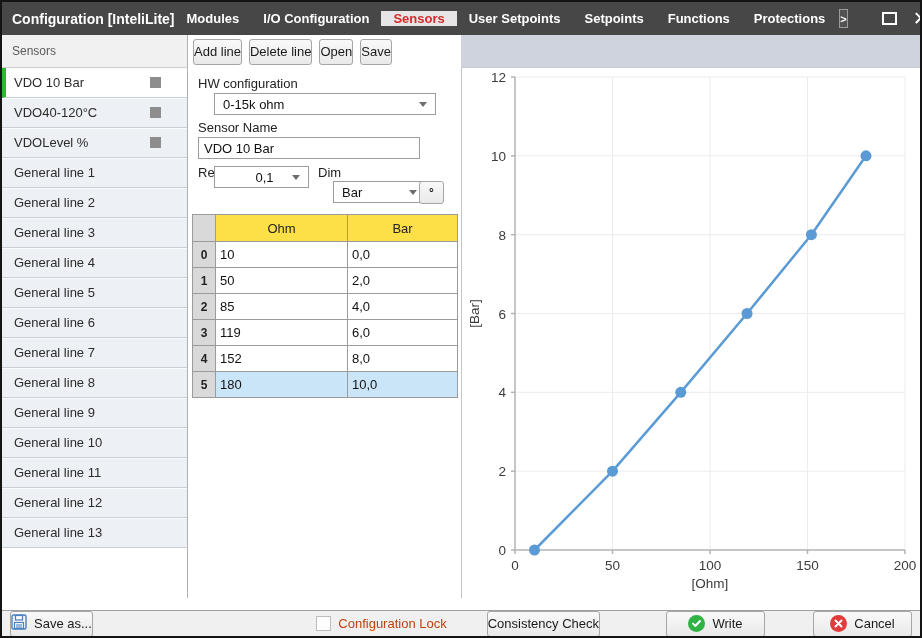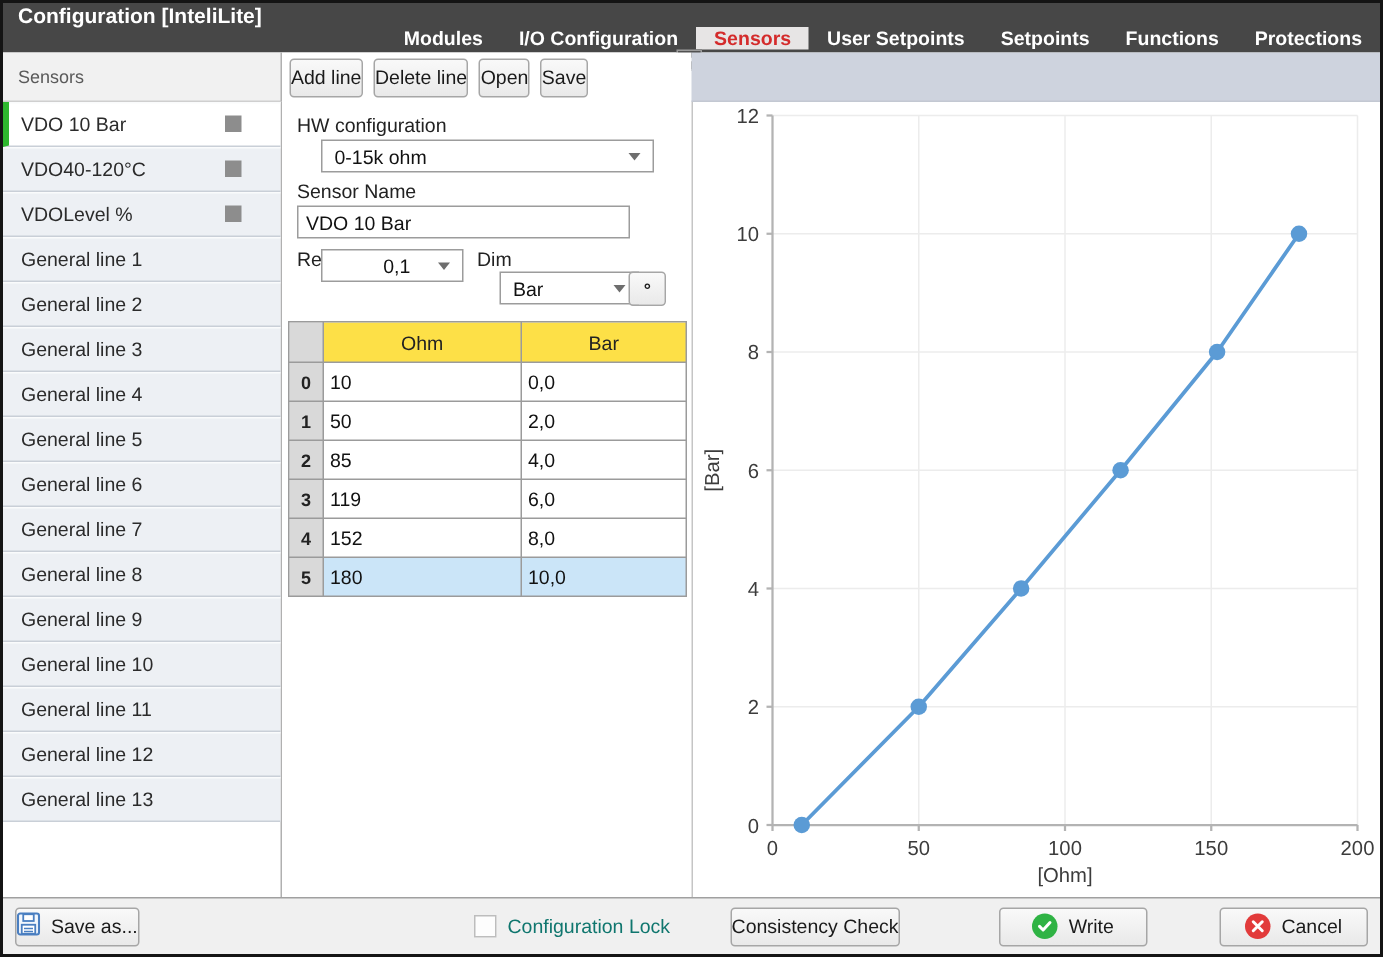--- a/index.html
+++ b/index.html
@@ -7,21 +7,21 @@
   body { font-family:"Liberation Sans", sans-serif; }
 
   .window {
     position:relative; width:922px; height:638px;
     border:2px solid #141414; background:#fff; overflow:hidden;
   }
 
   
   .titlebar {
     position:absolute; left:0; top:0; right:0; height:33px;
-    background:#474747; display:flex; align-items:flex-start; color:#fff;flex-direction:column;
+    background:#474747; display:flex; align-items:center; color:#fff;
   }
   .titlebar .title {
     padding-left:10px; font-size:14px; font-weight:700;
     display:flex; align-items:center; white-space:nowrap;
   }
   .tabs { margin-left:auto; display:flex; align-items:stretch; }
   .tab {
     padding:0 12px; display:flex; align-items:center;
     font-size:13px; font-weight:700; white-space:nowrap; cursor:default;
   }
@@ -100,28 +100,28 @@
   table.points td.col-bar { width:110px; }
   table.points tr.selected td { background:#cbe5f8; }
   table.points thead th.corner { background:#d9d9d9; }
 
   
   .chart-panel { flex:1; background:#fff; border-left:1px solid #c5c5c5; position:relative; }
   .chart-panel svg { display:block; }
 
   
   .footer {
-    position:absolute; left:0; right:0; bottom:0; height:38px;
+    position:absolute; left:0; right:0; bottom:0; height:26px;
     background:#f0f0f0; border-top:1px solid #a0a0a0;
     display:flex; align-items:center; padding:0 8px;gap:22px;
   }
   .footer .spacer { flex:1; }
   .checkbox-wrap { display:flex; align-items:center; gap:7px; margin-right:18px; }
   .checkbox { width:15px; height:15px; border:1px solid #bdbdbd; background:#fdfdfd; }
-  .checkbox-label { font-size:13px; color:#0f766e; white-space:nowrap; }
+  .checkbox-label { font-size:13px; color:#c2410c; white-space:nowrap; }
   .gap20 { width:22px; }
   .gap4 { width:4px; }
   .btn-wide { min-width:99px; }
   .icon-circle { width:17px; height:17px; border-radius:50%; display:inline-flex; align-items:center; justify-content:center; flex:none; }
   .icon-circle svg { display:block; }
 </style>
 </head>
 <body>
 
 <div class="window">

